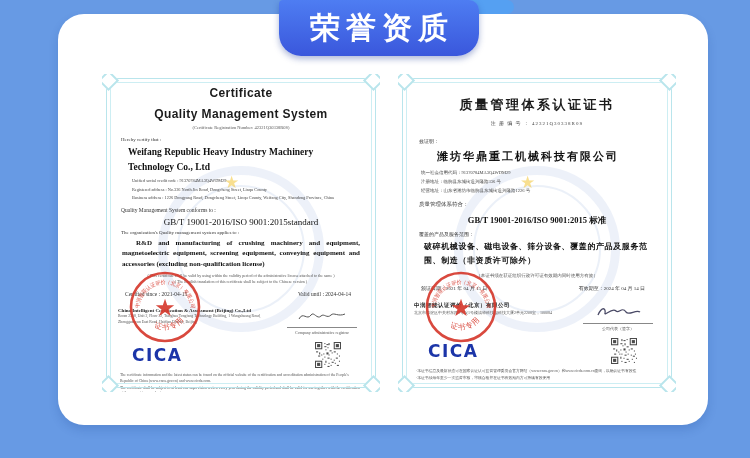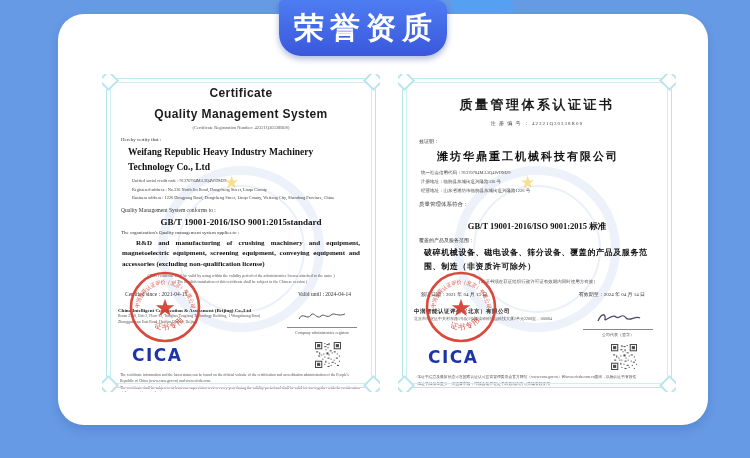--- a/index.html
+++ b/index.html
@@ -6,21 +6,21 @@
   html,body { width:750px; height:458px; }
   body { font-family:"Liberation Serif", serif; }
   .page { position:relative; width:750px; height:458px; background:#679ae4; overflow:hidden; }
 
   .panel { position:absolute; left:58px; top:14px; width:650px; height:411px;
            background:#ffffff; border-radius:26px; box-shadow:0 5px 10px rgba(20,60,140,.18); }
 
   
   .banner-tail { position:absolute; left:452px; top:0; width:62px; height:14px;
                  background:#55a0f2; border-radius:0 7px 7px 0; z-index:4; }
-  .banner { position:absolute; left:279px; top:0; width:168px; height:56px; z-index:5;
+  .banner { position:absolute; left:279px; top:0; width:200px; height:56px; z-index:5;
             background:linear-gradient(180deg,#4e7df2,#3a57dc);
             border-radius:4px 10px 22px 22px;
             display:flex; align-items:center; justify-content:center;
             box-shadow:0 3px 6px rgba(25,55,150,.35); }
   .banner-title { color:#fff; font-size:30px; font-weight:bold; letter-spacing:6px;
                   padding-left:6px; font-family:"Liberation Sans", sans-serif; }
 
   
   .cert { position:absolute; top:60px; width:278px; height:318px; background:#fff; overflow:hidden; }
   .cert-left  { left:44px; }
@@ -44,21 +44,21 @@
 
   
   .cb-title { font-family:"Liberation Sans",sans-serif; font-weight:bold; font-size:12px;
               text-align:center; margin-top:7px; letter-spacing:.4px; color:#1b1b1b; }
   .cb-title2 { margin-top:3px; }
   .reg  { font-size:4.5px; color:#555; text-align:center; margin-top:4px; }
   .certify { font-size:5px; color:#333; margin:7px 0 0 6px; }
   .company-en { font-weight:bold; font-size:9.5px; line-height:1.55; margin:3px 8px 0 13px; color:#111; }
   .info { font-size:4.3px; color:#444; margin:3px 0 0 17px; line-height:1.95; }
   .conforms { font-size:5.5px; color:#333; margin:4px 0 0 6px; }
-  .standard-en { font-weight:bold; font-size:9px; text-align:center; margin-top:4px; color:#111; }
+  .standard-en { font-weight:normal; font-size:9px; text-align:center; margin-top:4px; color:#111; }
   .applies { font-size:5px; color:#333; margin:3px 0 0 6px; }
   .scope-en { font-weight:bold; font-size:7px; line-height:1.5; margin:3px 7px 0 7px;
               text-align:justify; text-indent:14px; color:#111; }
   .notes { font-size:4px; color:#555; text-align:center; margin-top:4px; line-height:1.6; }
   .dates { display:flex; justify-content:space-between; font-size:5.5px; color:#333;
            margin:5px 16px 0 10px; }
   .issuer-row { display:flex; justify-content:space-between; margin:11px 6px 0 3px; }
   .issuer-name { font-weight:bold; font-size:5px; color:#222; }
   .issuer-addr { font-size:3.8px; color:#555; line-height:1.55; width:152px; margin-top:1.5px; }
   .sig-block { width:78px; text-align:center; margin-top:1px; }
@@ -69,21 +69,21 @@
   .footnotes p { margin-top:1px; }
 
   
   .cb-title-cn { font-weight:bold; font-size:13px; letter-spacing:2.5px; text-align:center;
                  margin-top:13px; color:#1b1b1b; }
   .reg-cn { font-size:5px; letter-spacing:1px; text-align:center; margin-top:6px; color:#444; }
   .certify-cn { font-size:5px; color:#333; margin:12px 0 0 8px; }
   .company-cn { font-weight:bold; font-size:11px; letter-spacing:2px; margin:5px 0 0 26px; color:#111; }
   .info-cn { font-size:4.5px; color:#444; margin:4px 0 0 10px; line-height:2.05; }
   .conforms-cn { font-size:5.5px; color:#333; margin:5px 0 0 8px; }
-  .standard-cn { font-weight:bold; font-size:8.5px; text-align:center; margin-top:13px; color:#111; }
+  .standard-cn { font-weight:bold; font-size:8.5px; text-align:center; margin-top:7px; color:#111; }
   .applies-cn { font-size:5px; color:#333; margin:4px 0 0 8px; }
   .scope-cn { font-weight:bold; font-size:8px; line-height:1.75; letter-spacing:.6px;
               margin:3px 13px 0 13px; color:#111; }
   .note-cn { font-size:4.5px; color:#555; text-align:center; margin-top:5px; }
   .dates-cn { display:flex; justify-content:space-between; font-size:5px; color:#333;
               margin:7px 18px 0 10px; }
   .issuer-name-cn { font-weight:bold; font-size:5.5px; letter-spacing:.5px; color:#222; }
   .issuer-addr-cn { font-size:4px; color:#555; line-height:1.6; width:150px; margin-top:1.5px; }
 
   .stamp { position:absolute; left:26px; top:196px; width:74px; height:74px; z-index:2; opacity:.92; }

